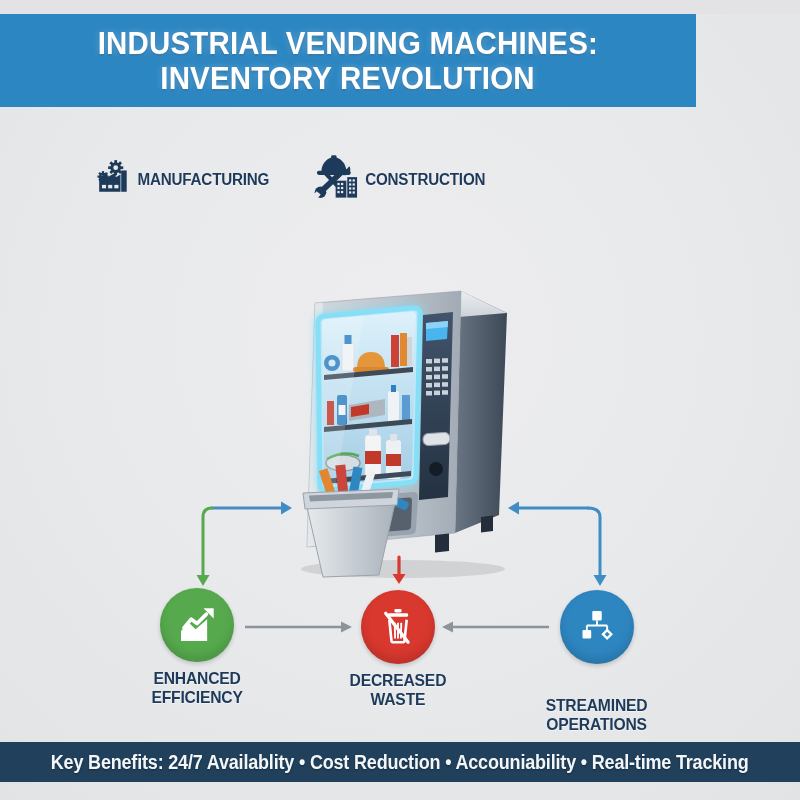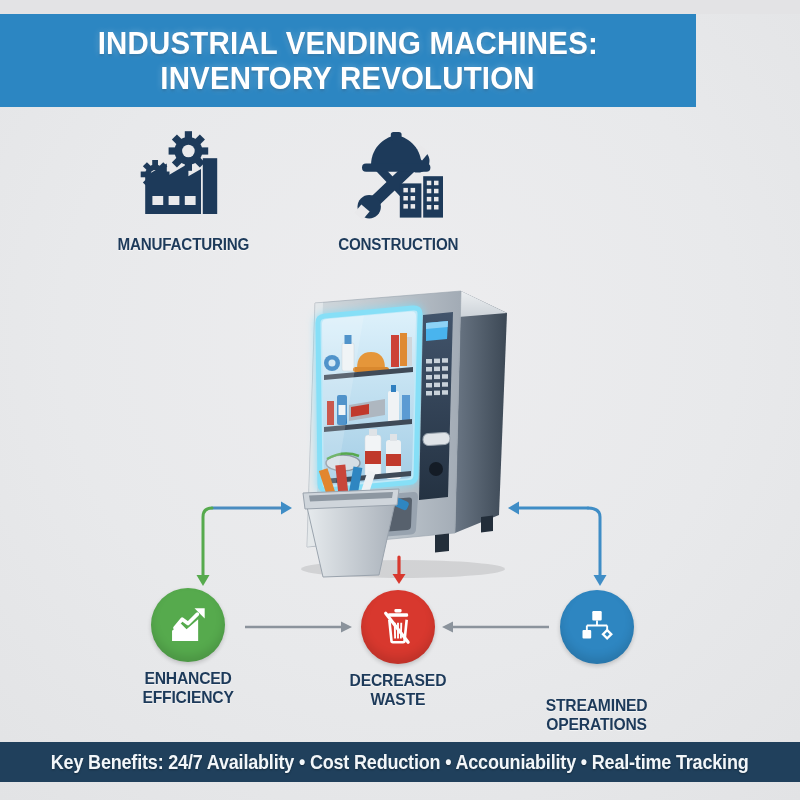--- a/index.html
+++ b/index.html
@@ -11,34 +11,34 @@
   
   #top-strip{position:absolute;left:0;top:0;width:800px;height:14px;background:#e3e3e5;}
   #header{position:absolute;left:0;top:14px;width:696px;height:93px;background:#2c86c2;
     display:flex;flex-direction:column;justify-content:center;align-items:center;}
   .title-line{
     color:#ffffff;font-weight:700;font-size:32px;line-height:35px;letter-spacing:0.2px;
     transform:scaleX(0.92);transform-origin:center;white-space:nowrap;
     text-shadow:0 2px 3px rgba(20,50,80,0.25), 0 0 8px rgba(255,255,255,0.28);
   }
   
-  .industry{position:absolute;top:124px;width:180px;display:flex;flex-direction:column;align-items:center;}
+  .industry{position:absolute;top:124px;width:180px;display:flex;flex-direction:row;align-items:center;}
   #industry-0{left:93px;}
   #industry-1{left:308px;text-align:center;}
   #industry-2{left:530px;}
   .industry svg{width:112px;height:108px;}
   .industry-label{margin-top:4px;color:#1d3a5a;font-weight:700;font-size:16px;letter-spacing:-0.2px;
     transform:scaleX(0.95);white-space:nowrap;text-shadow:0 1px 1px rgba(255,255,255,0.6);}
   
   #machine{position:absolute;left:285px;top:283px;width:230px;height:300px;}
   
   #connectors{position:absolute;left:0;top:0;width:800px;height:800px;pointer-events:none;}
   
   .benefit{position:absolute;width:160px;display:flex;flex-direction:column;align-items:center;}
-  #benefit-0{left:108px;top:588px;}
+  #benefit-0{left:117px;top:588px;}
   #benefit-1{left:318px;top:590px;}
   #benefit-2{left:517px;top:590px;gap:25px;}
   .benefit-circle{width:74px;height:74px;border-radius:50%;display:flex;align-items:center;justify-content:center;
     box-shadow:0 2px 4px rgba(0,0,0,0.18), inset 0 -6px 10px rgba(0,0,0,0.12);}
   .bc-green{background:#56aa4d;}
   .bc-red{background:#d8382e;}
   .bc-blue{background:#2e86c1;}
   .benefit-circle svg{width:58px;height:58px;}
   .benefit-label{margin-top:7px;text-align:center;color:#1d3a5a;font-weight:700;font-size:16.5px;line-height:19px;
     letter-spacing:-0.2px;transform:scaleX(0.95);text-shadow:0 1px 1px rgba(255,255,255,0.6);}

